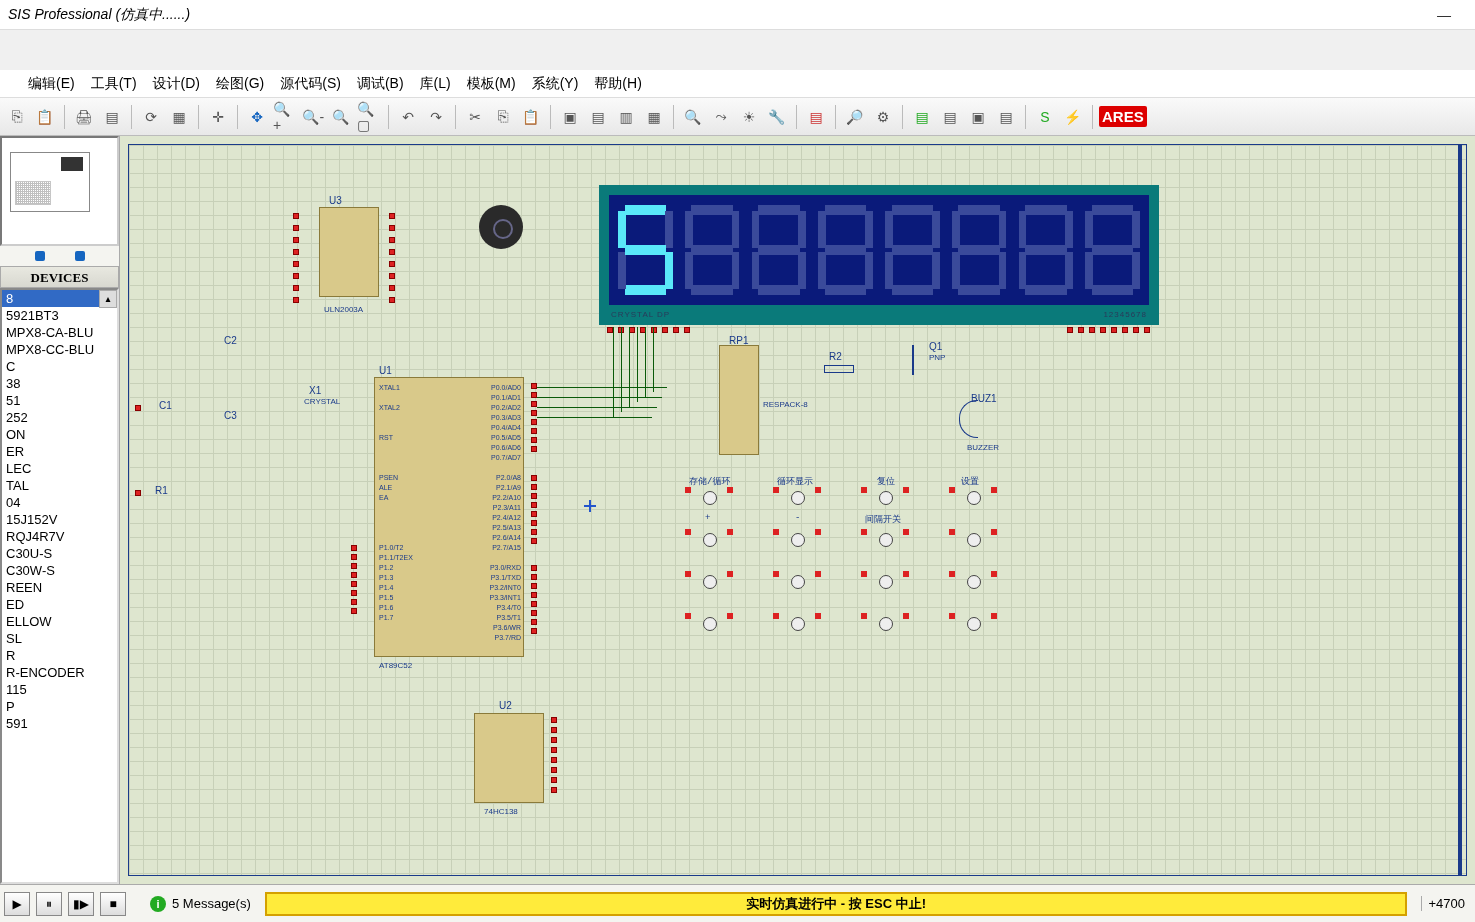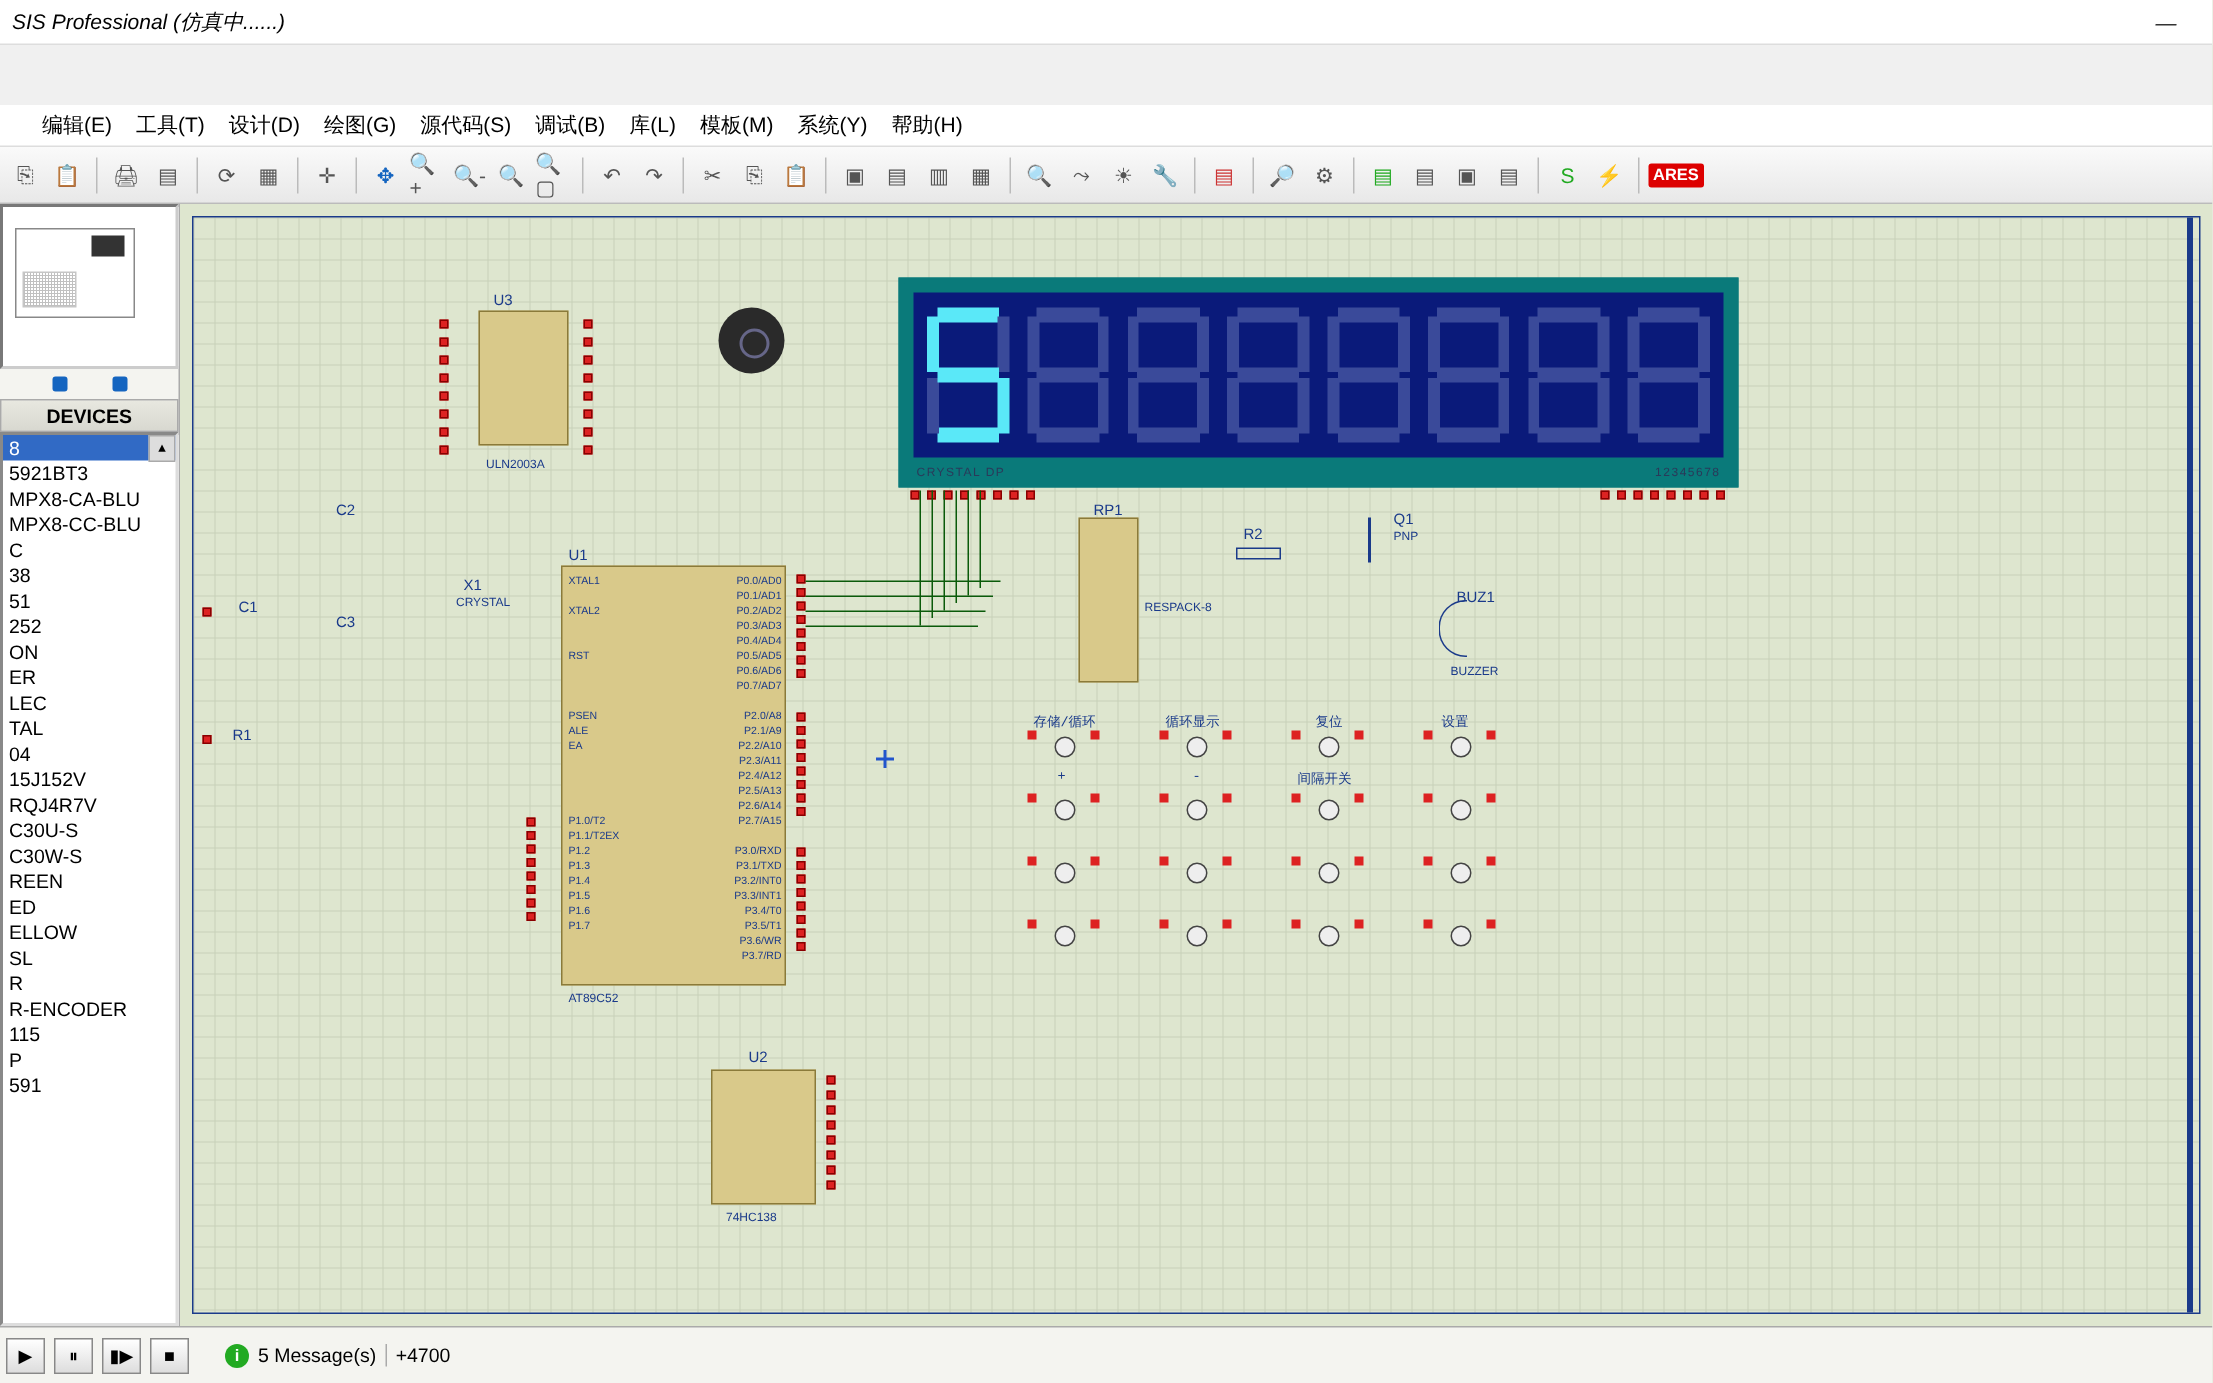--- a/index.html
+++ b/index.html
@@ -5,30 +5,30 @@
 * { margin: 0; padding: 0; box-sizing: border-box; font-family: "Microsoft YaHei", Arial, sans-serif; }
 body { width: 1475px; height: 922px; background: #f0f0f0; overflow: hidden; display: flex; flex-direction: column; }
 .titlebar { height: 30px; background: #fff; display: flex; align-items: center; padding: 0 8px; font-size: 14px; border-bottom: 1px solid #ddd; font-style: italic; }
 .titlebar .spacer { flex: 1; }
 .titlebar .winbtn { width: 46px; text-align: center; font-size: 14px; color: #333; cursor: pointer; }
 .menubar { height: 28px; background: #fff; display: flex; align-items: center; padding: 0 8px; gap: 16px; font-size: 14px; border-bottom: 1px solid #ddd; margin-top: 40px; }
 .menubar span { cursor: pointer; }
 .toolbar { height: 38px; background: linear-gradient(#fafafa,#e8e8e8); border-bottom: 1px solid #bbb; display: flex; align-items: center; padding: 0 4px; gap: 2px; }
 .toolbar .btn { width: 26px; height: 26px; border: 1px solid transparent; display: flex; align-items: center; justify-content: center; font-size: 14px; color: #555; cursor: pointer; border-radius: 2px; }
 .toolbar .sep { width: 1px; height: 24px; background: #bbb; margin: 0 4px; }
-.toolbar .ares { background:#d00; color:#fff; font-size:11px; font-weight:bold; padding:2px 3px; border-radius:2px;text-align:center; }
+.toolbar .ares { background:#d00; color:#fff; font-size:15px; font-weight:bold; padding:2px 3px; border-radius:2px;text-align:center; }
 .main { flex: 1; display: flex; min-height: 0; }
 .sidebar { width: 120px; background: #f4f4f0; border-right: 1px solid #aaa; display: flex; flex-direction: column; }
 .overview { height: 110px; border: 2px inset #ccc; margin: 0; background: #fff; position: relative; }
 .overview-inner { position:absolute; left:8px; top:14px; width:80px; height:60px; border:1px solid #888; background:#fff; }
 .overview-inner::before { content:""; position:absolute; right:6px; top:4px; width:22px; height:14px; background:#333; }
 .overview-inner::after { content:""; position:absolute; left:4px; bottom:6px; width:34px; height:22px; background:repeating-linear-gradient(90deg,#333 0 1px,transparent 1px 2px),repeating-linear-gradient(0deg,#333 0 1px,transparent 1px 2px); opacity:.3; border:1px solid #444;}
 .dotrow { height:20px; display:flex; align-items:center; justify-content:center; gap:30px; }
 .dotrow .dot { width:10px; height:10px; background:#1565c0; border-radius:2px; }
-.devhdr { height: 22px; background: linear-gradient(#e8e8e0,#d8d8d0); border: 1px solid #aaa; text-align: center; font-size: 13px; font-weight: bold; line-height: 22px; }
+.devhdr { height: 22px; background: linear-gradient(#e8e8e0,#d8d8d0); border: 1px solid #aaa; text-align: center; font-size: 13px; font-weight: bold; line-height: 22px; font-family: Liberation Serif, serif; }
 .devlist { flex: 1; overflow-y: auto; background: #fff; font-size: 13px; line-height: 17px; border: 2px inset #ddd; position:relative; }
 .devlist .item { padding: 0 4px; white-space: nowrap; overflow: hidden; cursor: pointer; }
 .devlist .item.sel { background: #316ac5; color: #fff; }
 .devlist .scrollcap-top{position:absolute;right:0;top:0;width:18px;height:18px;background:#ddd;border:1px solid #aaa;text-align:center;font-size:10px;line-height:16px;}
 .canvas-wrap { flex: 1; position: relative; overflow: hidden; background: #dee6cf; }
 .canvas { position: absolute; inset: 8px; background-color: #dee6cf; background-image: linear-gradient(#c7d0b8 1px, transparent 1px), linear-gradient(90deg, #c7d0b8 1px, transparent 1px); background-size: 14px 14px; border: 1px solid #1a3a8a; }
 .canvas::after{content:"";position:absolute;right:4px;top:0;bottom:0;width:4px;background:#1a3a8a;}
 .comp-label { position: absolute; font-size: 10px; color: #1a3a8a; font-family: Arial; white-space:nowrap; }
 .chip { position: absolute; background: #d9c98a; border: 1px solid #8a7a3a; }
 .display { position: absolute; left: 470px; top: 40px; width: 560px; height: 140px; background: #0a7a7a; border: 4px solid #0a7a7a; }
@@ -551,14 +551,15 @@
 <div class="statusbar">
   <div class="simbtn">▶</div>
   <div class="simbtn">⏸</div>
   <div class="simbtn">▮▶</div>
   <div class="simbtn">■</div>
   <div style="width:12px"></div>
   <div class="statusmsg">
     <span class="icon">i</span>
     <span>5 Message(s)</span>
   </div>
+  <div class="simbanner">实时仿真进行中 - 按 ESC 中止!</div>
   <div class="coord">+4700</div>
 </div>
 
 </body></html>

